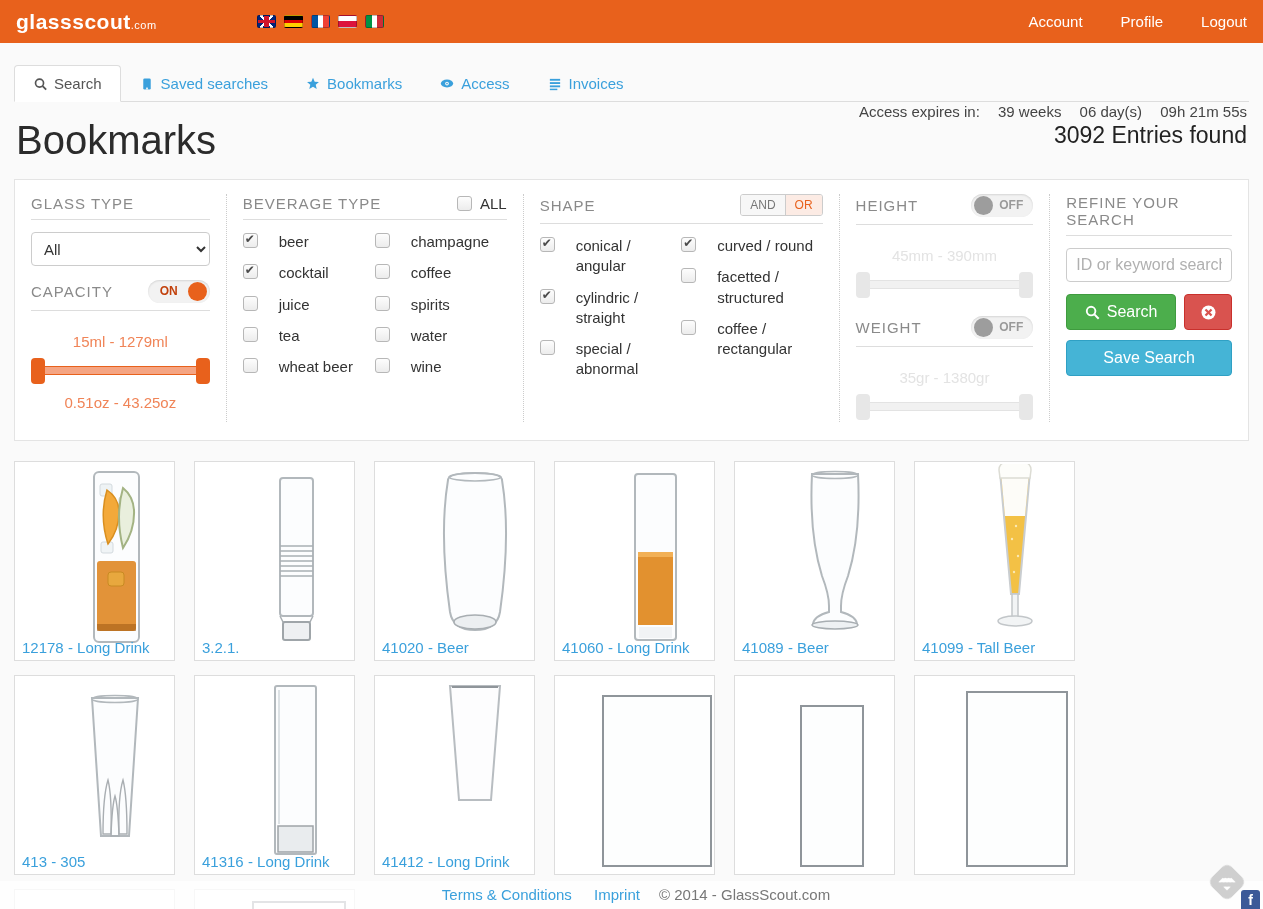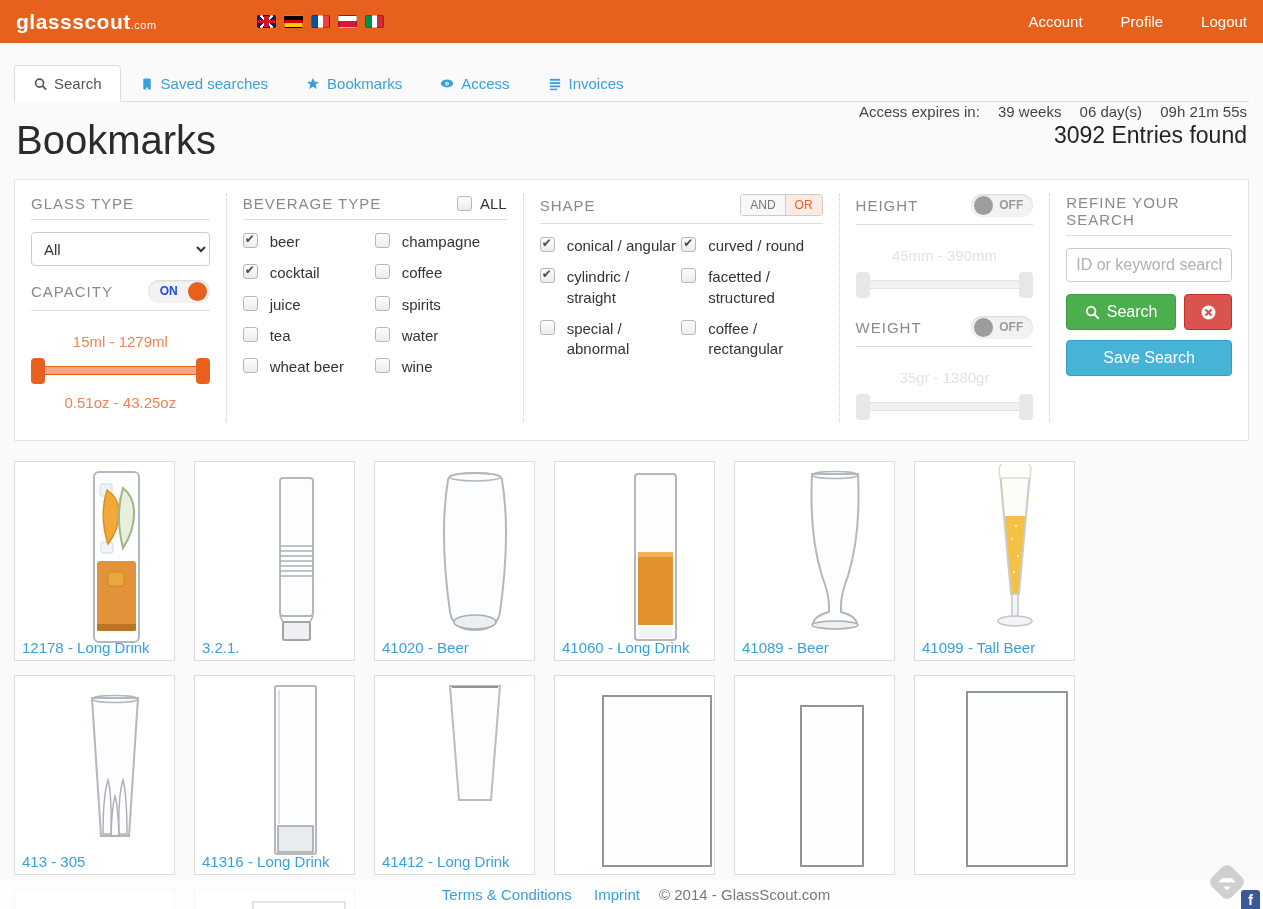--- a/index.html
+++ b/index.html
@@ -55,40 +55,40 @@
 
   select.glass-select { width:100%; height:34px; border:1px solid #ccc; border-radius:4px;
     background:#fff; font-size:15px; color:#333; padding:0 8px; margin-bottom:14px; cursor:pointer; }
 
   
   .toggle { width:62px; height:23px; border-radius:12px; background:#f2f2f2;
     box-shadow:inset 0 1px 2px rgba(0,0,0,.12); position:relative; cursor:pointer;
     font-size:12px; font-weight:bold; }
   .toggle .knob { position:absolute; top:2px; width:19px; height:19px; border-radius:50%; }
   .toggle.on .knob { right:3px; background:#e8611c; }
-  .toggle.on .tlabel { position:absolute; left:12px; top:4px; color:#1d4ed8; }
+  .toggle.on .tlabel { position:absolute; left:12px; top:4px; color:#c2410c; }
   .toggle.off .knob { left:3px; background:#9d9d9d; }
   .toggle.off .tlabel { position:absolute; right:10px; top:4px; color:#9a9a9a; }
 
   
   .range-txt { text-align:center; font-size:15px; color:#f08457; margin-top:22px; }
   .slider { position:relative; height:26px; margin:8px 2px 2px 2px; }
   .slider .track { position:absolute; left:0; right:0; top:8px; height:9px;
     background:#f5a583; border:1px solid #e8611c; border-radius:5px; }
   .slider .handle { position:absolute; top:0; width:14px; height:26px; background:#e8611c; border-radius:4px; cursor:ew-resize; }
   .slider .h-left { left:-2px; } .slider .h-right { right:-2px; }
   .range-txt.oz { margin-top:10px; }
   .slider.disabled .track { background:#f1f1f1; border-color:#e3e3e3; }
   .slider.disabled .handle { background:#e7e7e7; cursor:default; }
   .range-txt.disabled { color:#e3e3e3; }
 
   
   .check-cols { display:flex; }
   .check-col { flex:1; }
-  .check-item { display:flex; align-items:flex-start; gap:12px; margin-bottom:11px; cursor:pointer; font-size:15px; color:#333; }
+  .check-item { display:flex; align-items:flex-start; gap:21px; margin-bottom:11px; cursor:pointer; font-size:15px; color:#333; }
   .cbox { width:15px; height:15px; flex:0 0 15px; border:1px solid #b7b7b7; border-radius:3px;
     background:linear-gradient(#fdfdfd,#ececec); position:relative; margin-top:1px; }
   .cbox.checked::after { content:"\2714"; position:absolute; left:1px; top:-2px; font-size:12px; color:#4a4a4a; }
   .check-item .clabel { line-height:1.35; }
   .allbox { display:flex; align-items:center; gap:8px; font-size:15px; color:#333; cursor:pointer; }
 
   
   .andor { display:flex; border:1px solid #ccc; border-radius:3px; overflow:hidden; }
   .andor div { padding:3px 9px; font-size:12px; color:#777; background:#f7f7f7; cursor:pointer; }
   .andor div + div { border-left:1px solid #ccc; }

